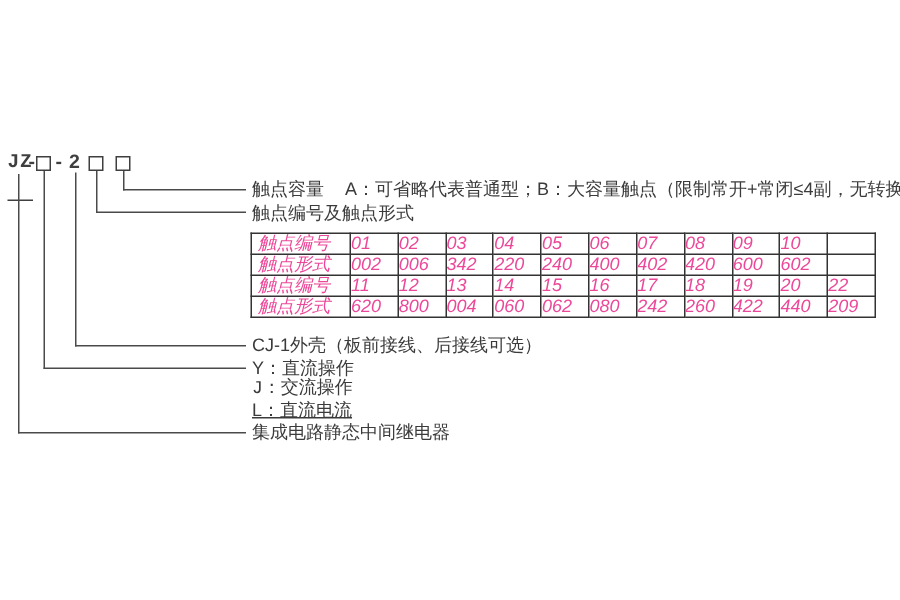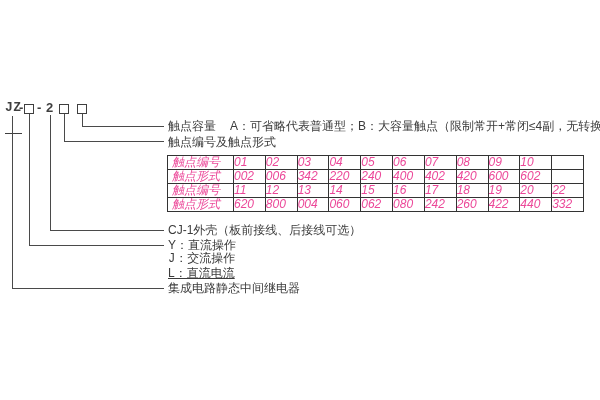--- a/index.html
+++ b/index.html
@@ -144,21 +144,21 @@
             <td>620</td>
             <td>800</td>
             <td>004</td>
             <td>060</td>
             <td>062</td>
             <td>080</td>
             <td>242</td>
             <td>260</td>
             <td>422</td>
             <td>440</td>
-            <td>332</td>
+            <td>209</td>
           </tr>
         </tbody>
     </table>
   </div>
 
   <div class="ann" style="top:224px;">CJ-1外壳（板前接线、后接线可选）</div>
   <div class="ann" style="top:239px;">Y：直流操作</div>
   <div class="ann" style="top:253px;font-family:Liberation Mono, monospace;">J：交流操作</div>
   <div class="ann" style="top:267px;text-decoration:underline;">L：直流电流</div>
   <div class="ann" style="top:282px;">集成电路静态中间继电器</div>

